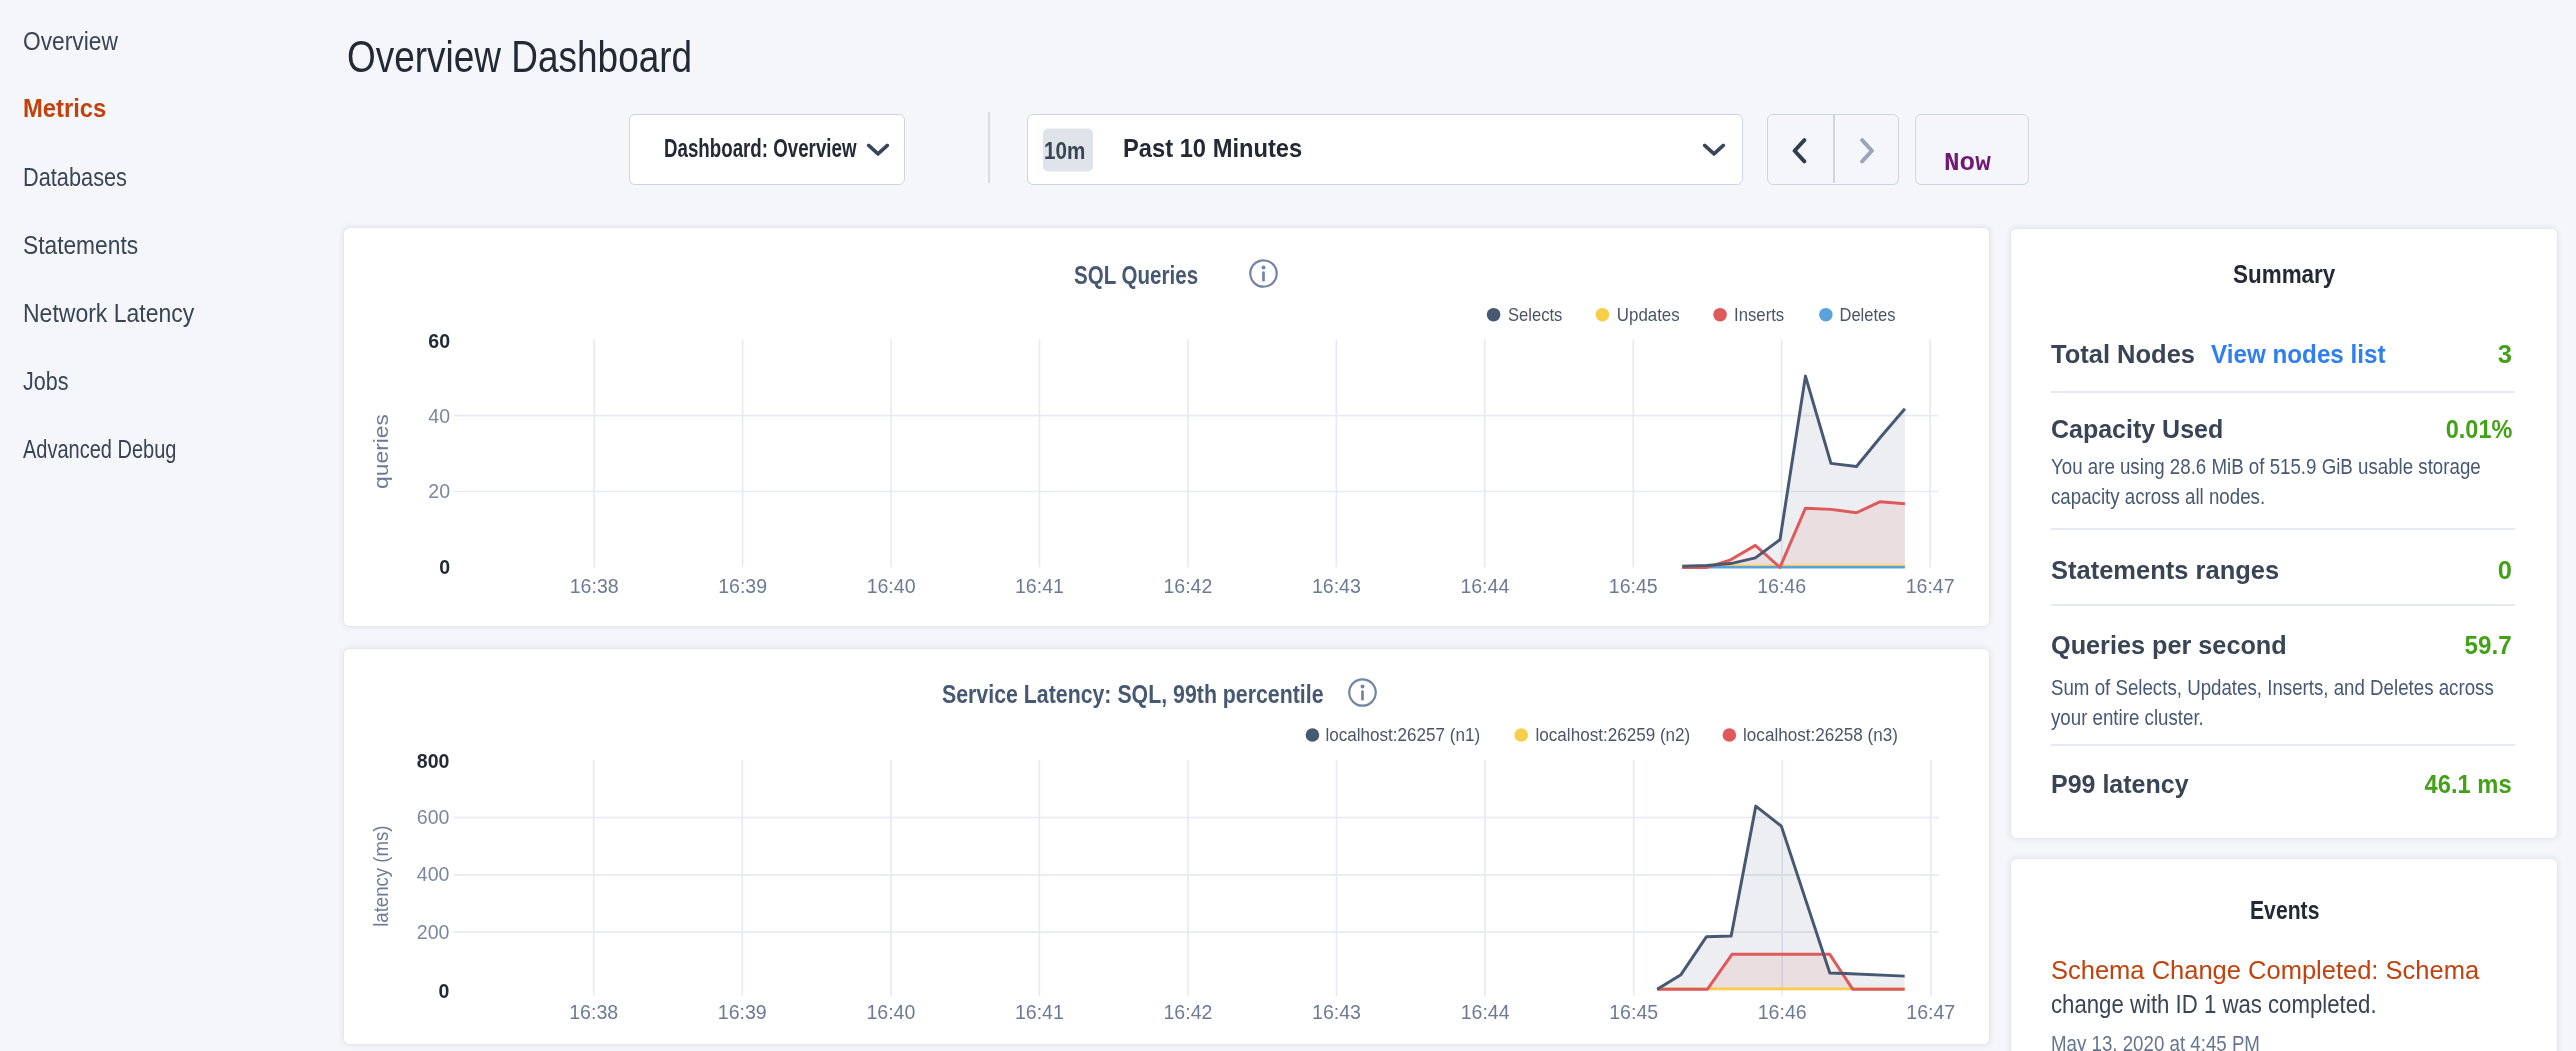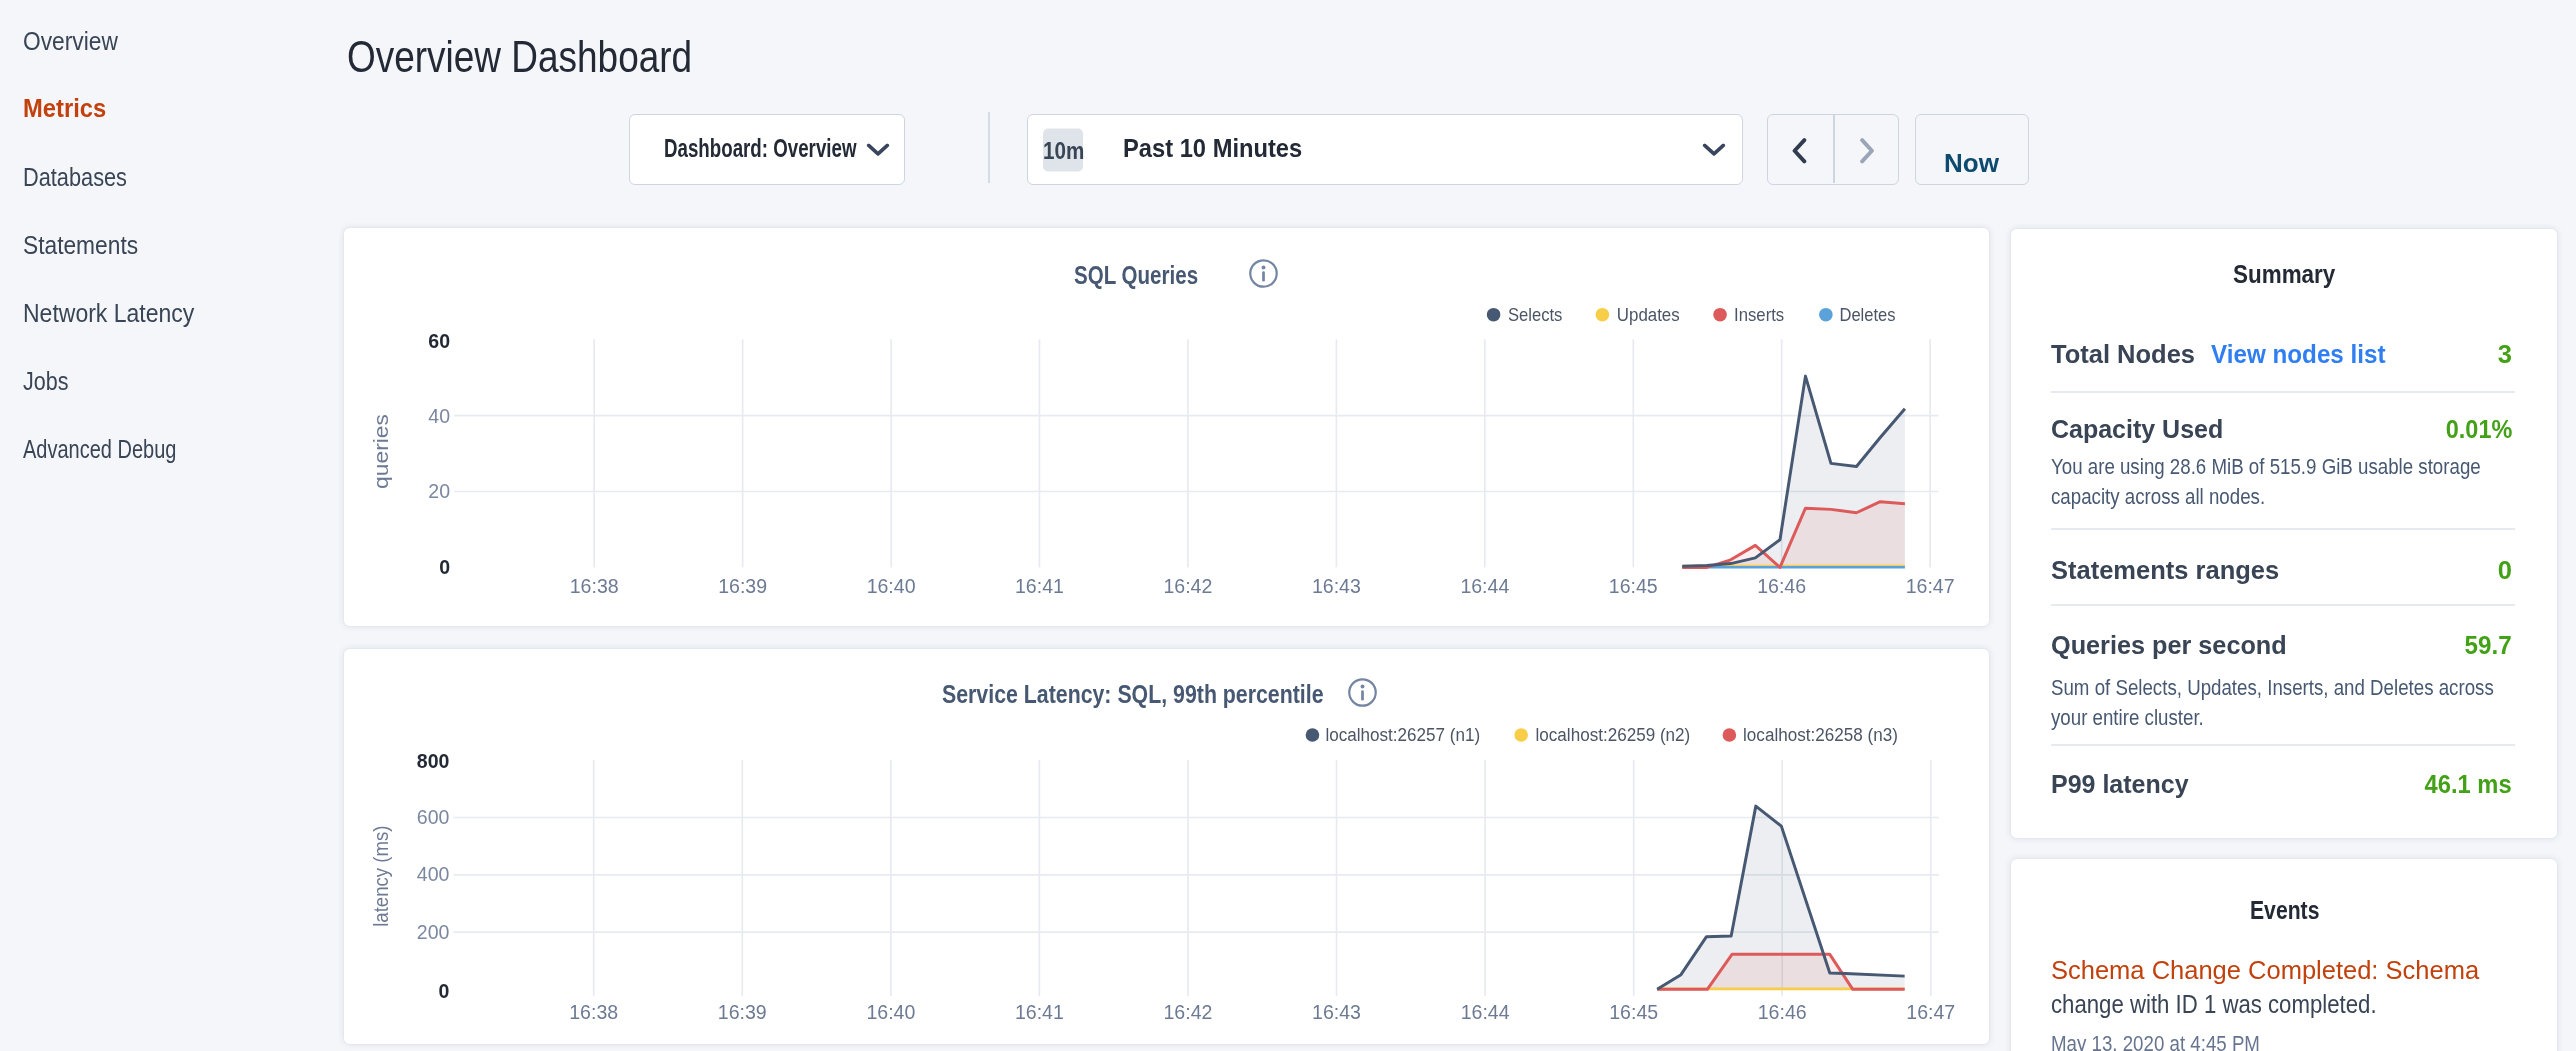--- a/index.html
+++ b/index.html
@@ -49,37 +49,37 @@
   <div id="pagetitle"><span class="t" style="transform:scaleX(0.84)">Overview Dashboard</span></div>
 
   <div class="ctl" style="left:629px; width:276px;">
     <span class="ctl-label t" style="left:34px;transform:translateY(-50%) scaleX(0.72);">Dashboard: Overview</span>
     <svg class="chev" style="left:236px;" width="24" height="13.6" viewBox="0 0 28 16">
         <path d="M3 2.5 L14 12.5 L25 2.5" fill="none" stroke="#39455c" stroke-width="4.2" stroke-linecap="round" stroke-linejoin="round"></path>
       </svg>
   </div>
   <div class="abs" style="left:988px; top:104px; width:1.7px; height:71px; background:#d5dbe4;"></div>
   <div class="ctl" style="left:1027px; width:716px;">
-    <span class="abs" style="left:15.3px; top:50%; transform:translateY(-50%); width:40px; height:43px; background:#dfe4eb; border-radius:5.1px; text-align:center; line-height:43px; font-weight:bold; font-size:24px; color:#394455;"><span class="t" style="transform:scaleX(0.86)">10m</span></span>
+    <span class="abs" style="left:15.3px; top:50%; transform:translateY(-50%); width:50px; height:43px; background:#dfe4eb; border-radius:5.1px; text-align:center; line-height:43px; font-weight:bold; font-size:24px; color:#394455;"><span class="t" style="transform:scaleX(0.86)">10m</span></span>
     <span class="ctl-label t" style="left:95px; font-size:25.5px; transform:translateY(-50%) scaleX(0.93);">Past 10 Minutes</span>
     <svg class="chev" style="left:674px;" width="24" height="13.6" viewBox="0 0 28 16">
         <path d="M3 2.5 L14 12.5 L25 2.5" fill="none" stroke="#39455c" stroke-width="4.2" stroke-linecap="round" stroke-linejoin="round"></path>
       </svg>
   </div>
   <div class="ctl ghost" style="left:1767px; width:132px;">
     <svg class="abs" style="left:24px; top:23px;" width="14.5" height="25.5" viewBox="0 0 17 30">
         <path d="M14.5 2.5 L3 15 L14.5 27.5" fill="none" stroke="#323c4f" stroke-width="4.6" stroke-linecap="round" stroke-linejoin="round"></path>
       </svg>
     <svg class="abs" style="left:92px; top:23px;" width="14.5" height="25.5" viewBox="0 0 17 30">
         <path d="M2.5 2.5 L14 15 L2.5 27.5" fill="none" stroke="#9aa5b7" stroke-width="4.6" stroke-linecap="round" stroke-linejoin="round"></path>
       </svg>
     <div class="abs" style="left:65px; top:0; width:1.7px; height:68px; background:#cdd5e0;"></div>
   </div>
   <div class="ctl ghost" style="left:1915px; width:114px;">
-    <span class="ctl-label" style="left:28px; color:#0c4a6e;">Now</span>
+    <span class="ctl-label" style="left:28px; color:#701a75;font-family:Liberation Mono, monospace;">Now</span>
   </div>
 
   <div class="card" id="card1" style="top:219px; height:400px;">
     <div class="charttitle" style="left:730px; top:32px; transform:scaleX(0.79);">SQL Queries</div>
     <svg class="abs" style="left:905px; top:31px;" width="29" height="29" viewBox="0 0 34 34">
         <circle cx="17" cy="17" r="15.5" fill="none" stroke="#7486a3" stroke-width="2.6"></circle>
         <circle cx="17" cy="10" r="2.3" fill="#7486a3"></circle>
         <rect x="15.4" y="14.5" width="3.2" height="12" rx="1.6" fill="#7486a3"></rect>
       </svg>
     <svg class="abs" style="left:0; top:0;" width="1644" height="396" viewBox="0 0 1933 466" id="plot1">

